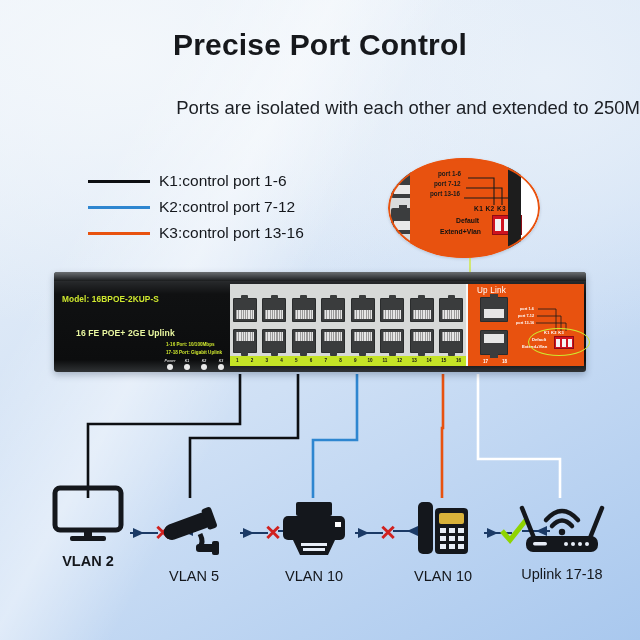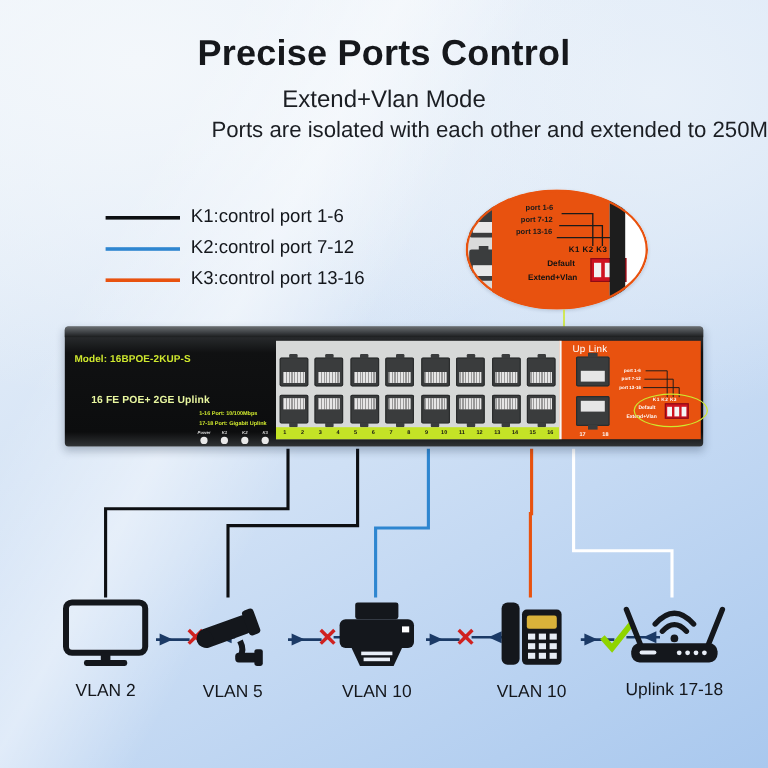--- a/index.html
+++ b/index.html
@@ -199,22 +199,21 @@
     position:absolute;left:50%;top:50%;transform:translate(-50%,-50%);
     color:#d0211f;font-size:21px;font-weight:bold;line-height:1;
   }
   .okarrow{position:absolute;width:70px;height:28px;}
 </style>
 </head>
 <body>
 
 <div id="stage">
 
-  <div class="title">Precise Ports Control</div>
-  <div class="sub1">Extend+Vlan Mode</div>
+  <div class="title">Precise Port Control</div>
   <div class="sub2">Ports are isolated with each other and extended to 250M</div>
 
   <div class="legend">
     <div class="legend-row">
       <span class="legend-swatch" style="border-top-color:#0d0f12"></span>
       <span class="legend-label">K1:control port 1-6</span>
     </div>
     <div class="legend-row">
       <span class="legend-swatch" style="border-top-color:#2e86d0"></span>
       <span class="legend-label">K2:control port 7-12</span>
@@ -436,21 +435,21 @@
         <span class="dz-dip">
             <i></i>
             <i></i>
             <i></i>
           </span>
         <span class="dz-oval"></span>
       </div>
     </div>
   </div>
 
-  <div class="dev-icon" style="left:38px;top:499px;width:100px;">
+  <div class="dev-icon" style="left:38px;top:485px;width:100px;font-weight:bold;">
     <svg width="74" height="58" viewBox="0 0 74 58">
       <rect x="4" y="3" width="66" height="42" rx="5" fill="none" stroke="#14171c" stroke-width="5"></rect>
       <rect x="33" y="45" width="8" height="7" fill="#14171c"></rect>
       <rect x="19" y="51" width="36" height="5" rx="2" fill="#14171c"></rect>
     </svg>
     <span class="cap">VLAN 2</span>
   </div>
 
   <div class="blocker" style="left:128px;top:518px;">
     <svg width="70" height="28" viewBox="0 0 70 28">

